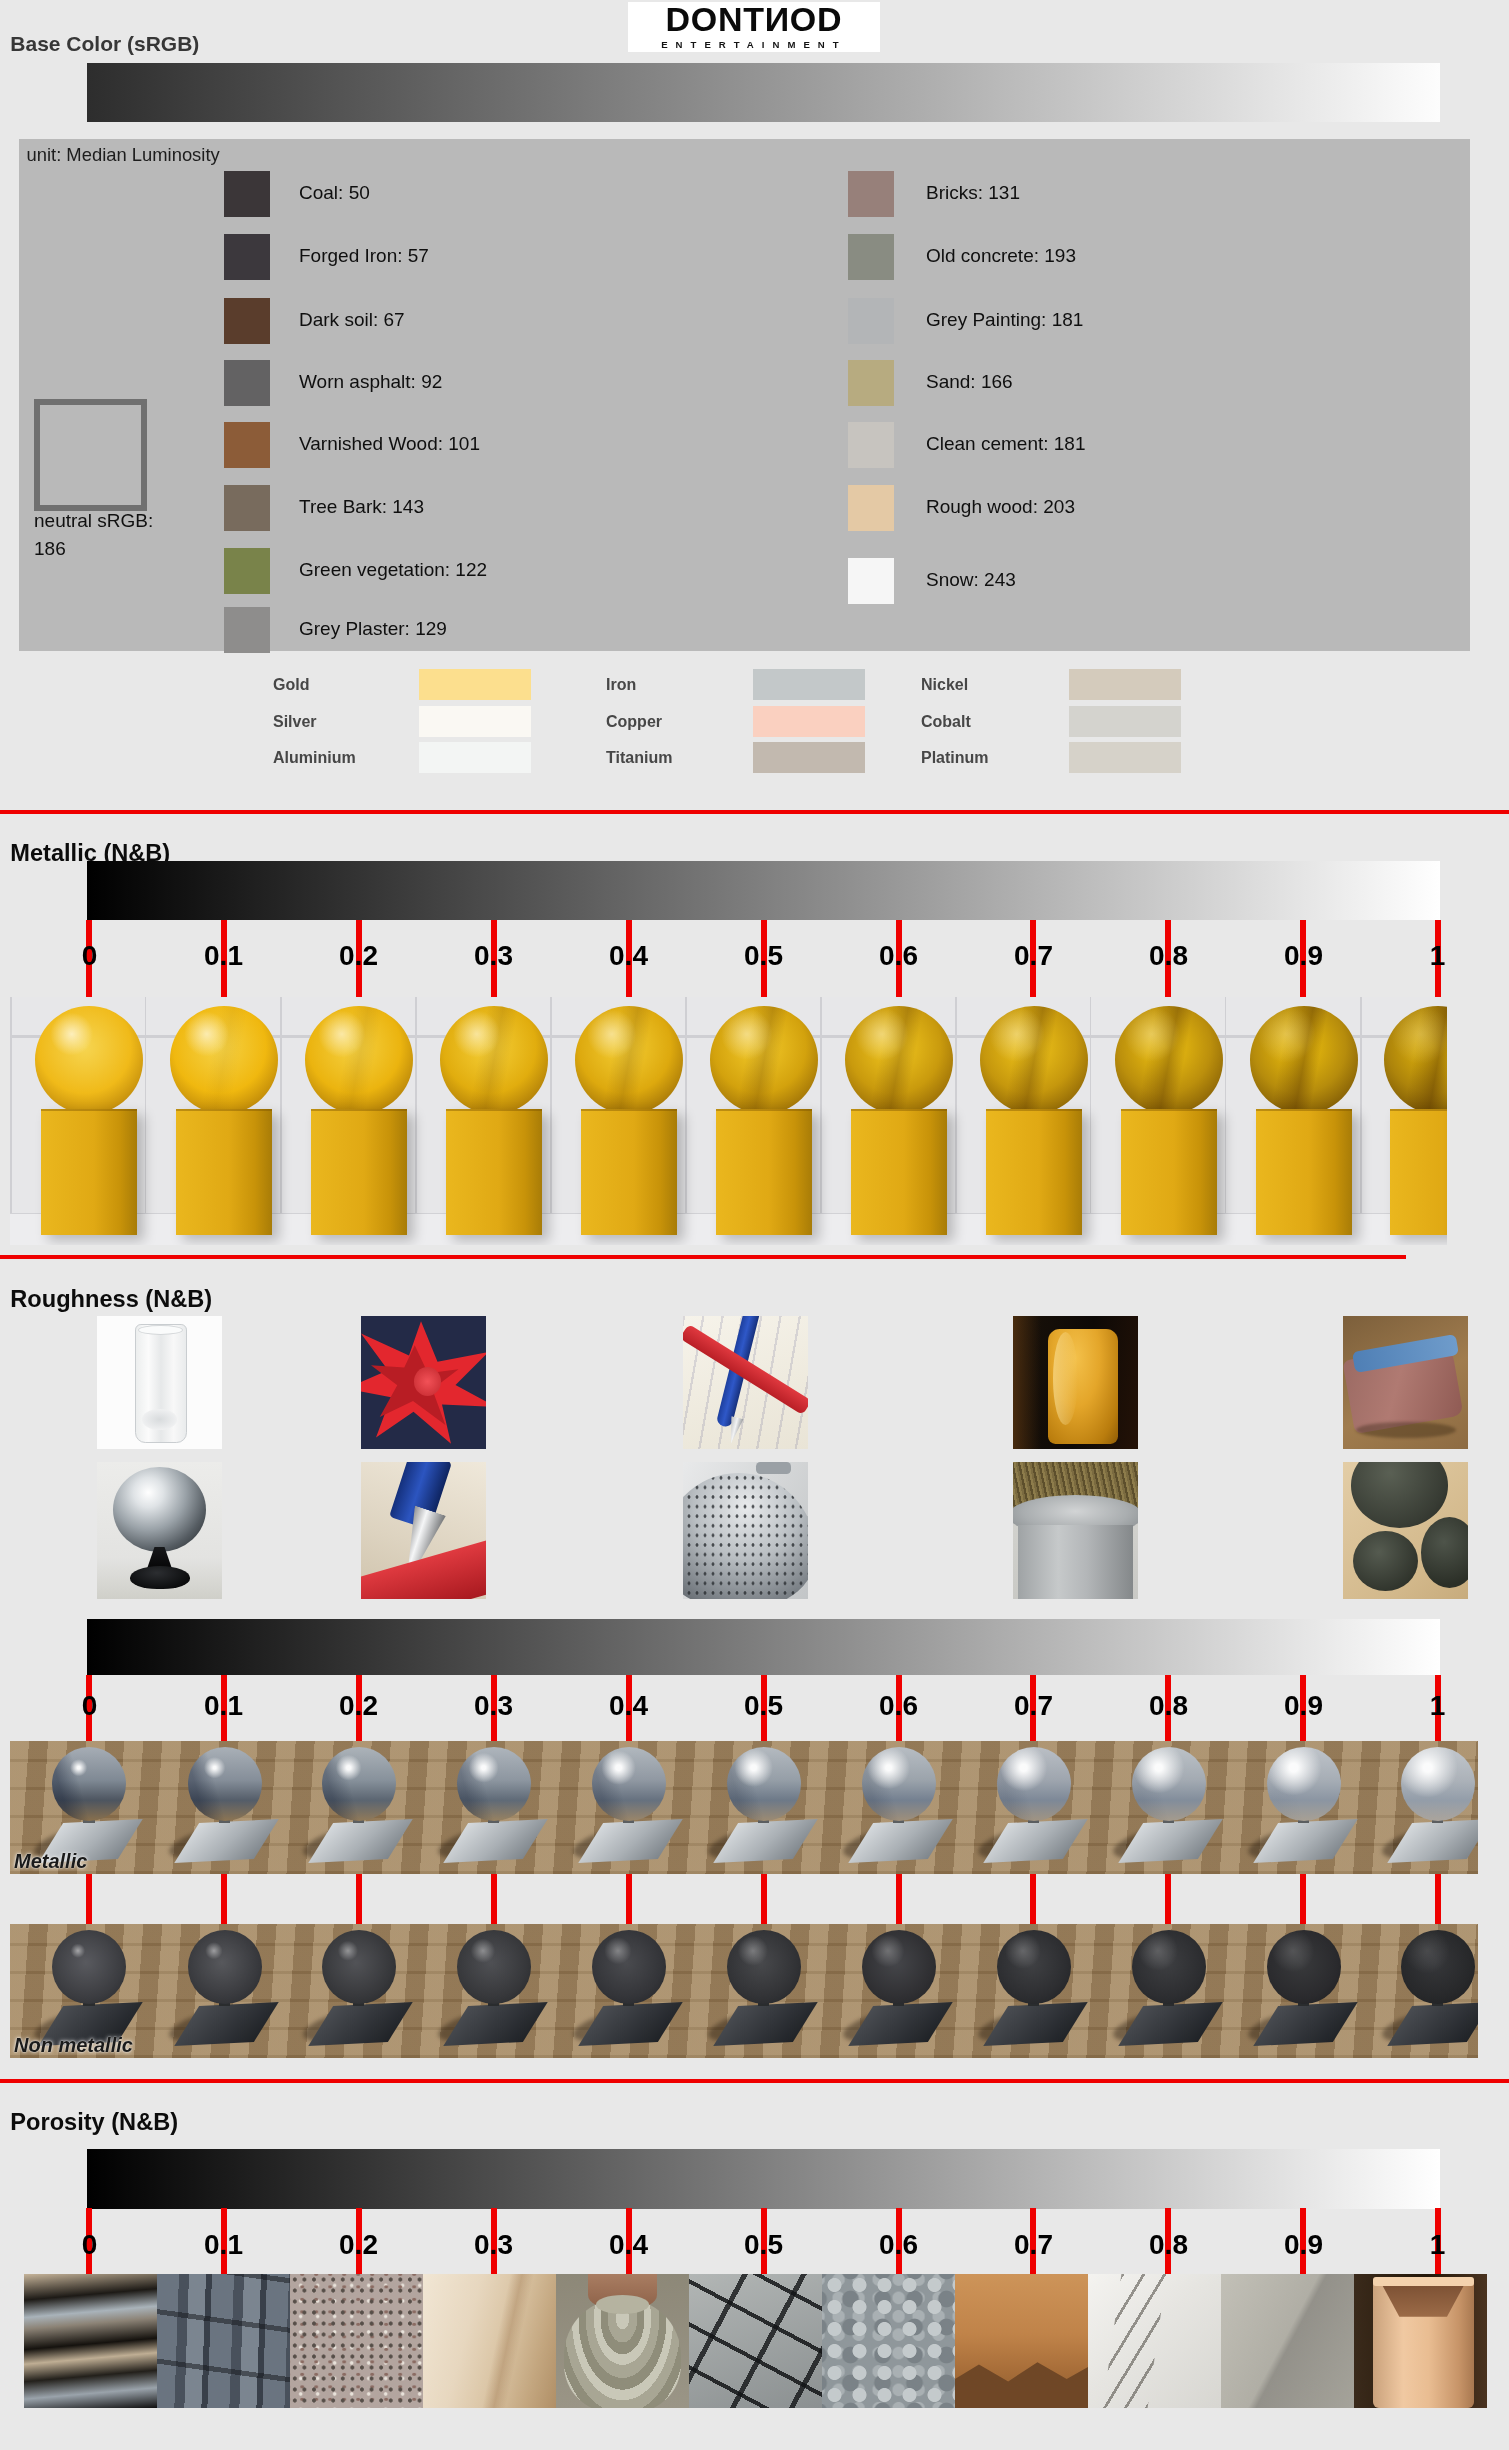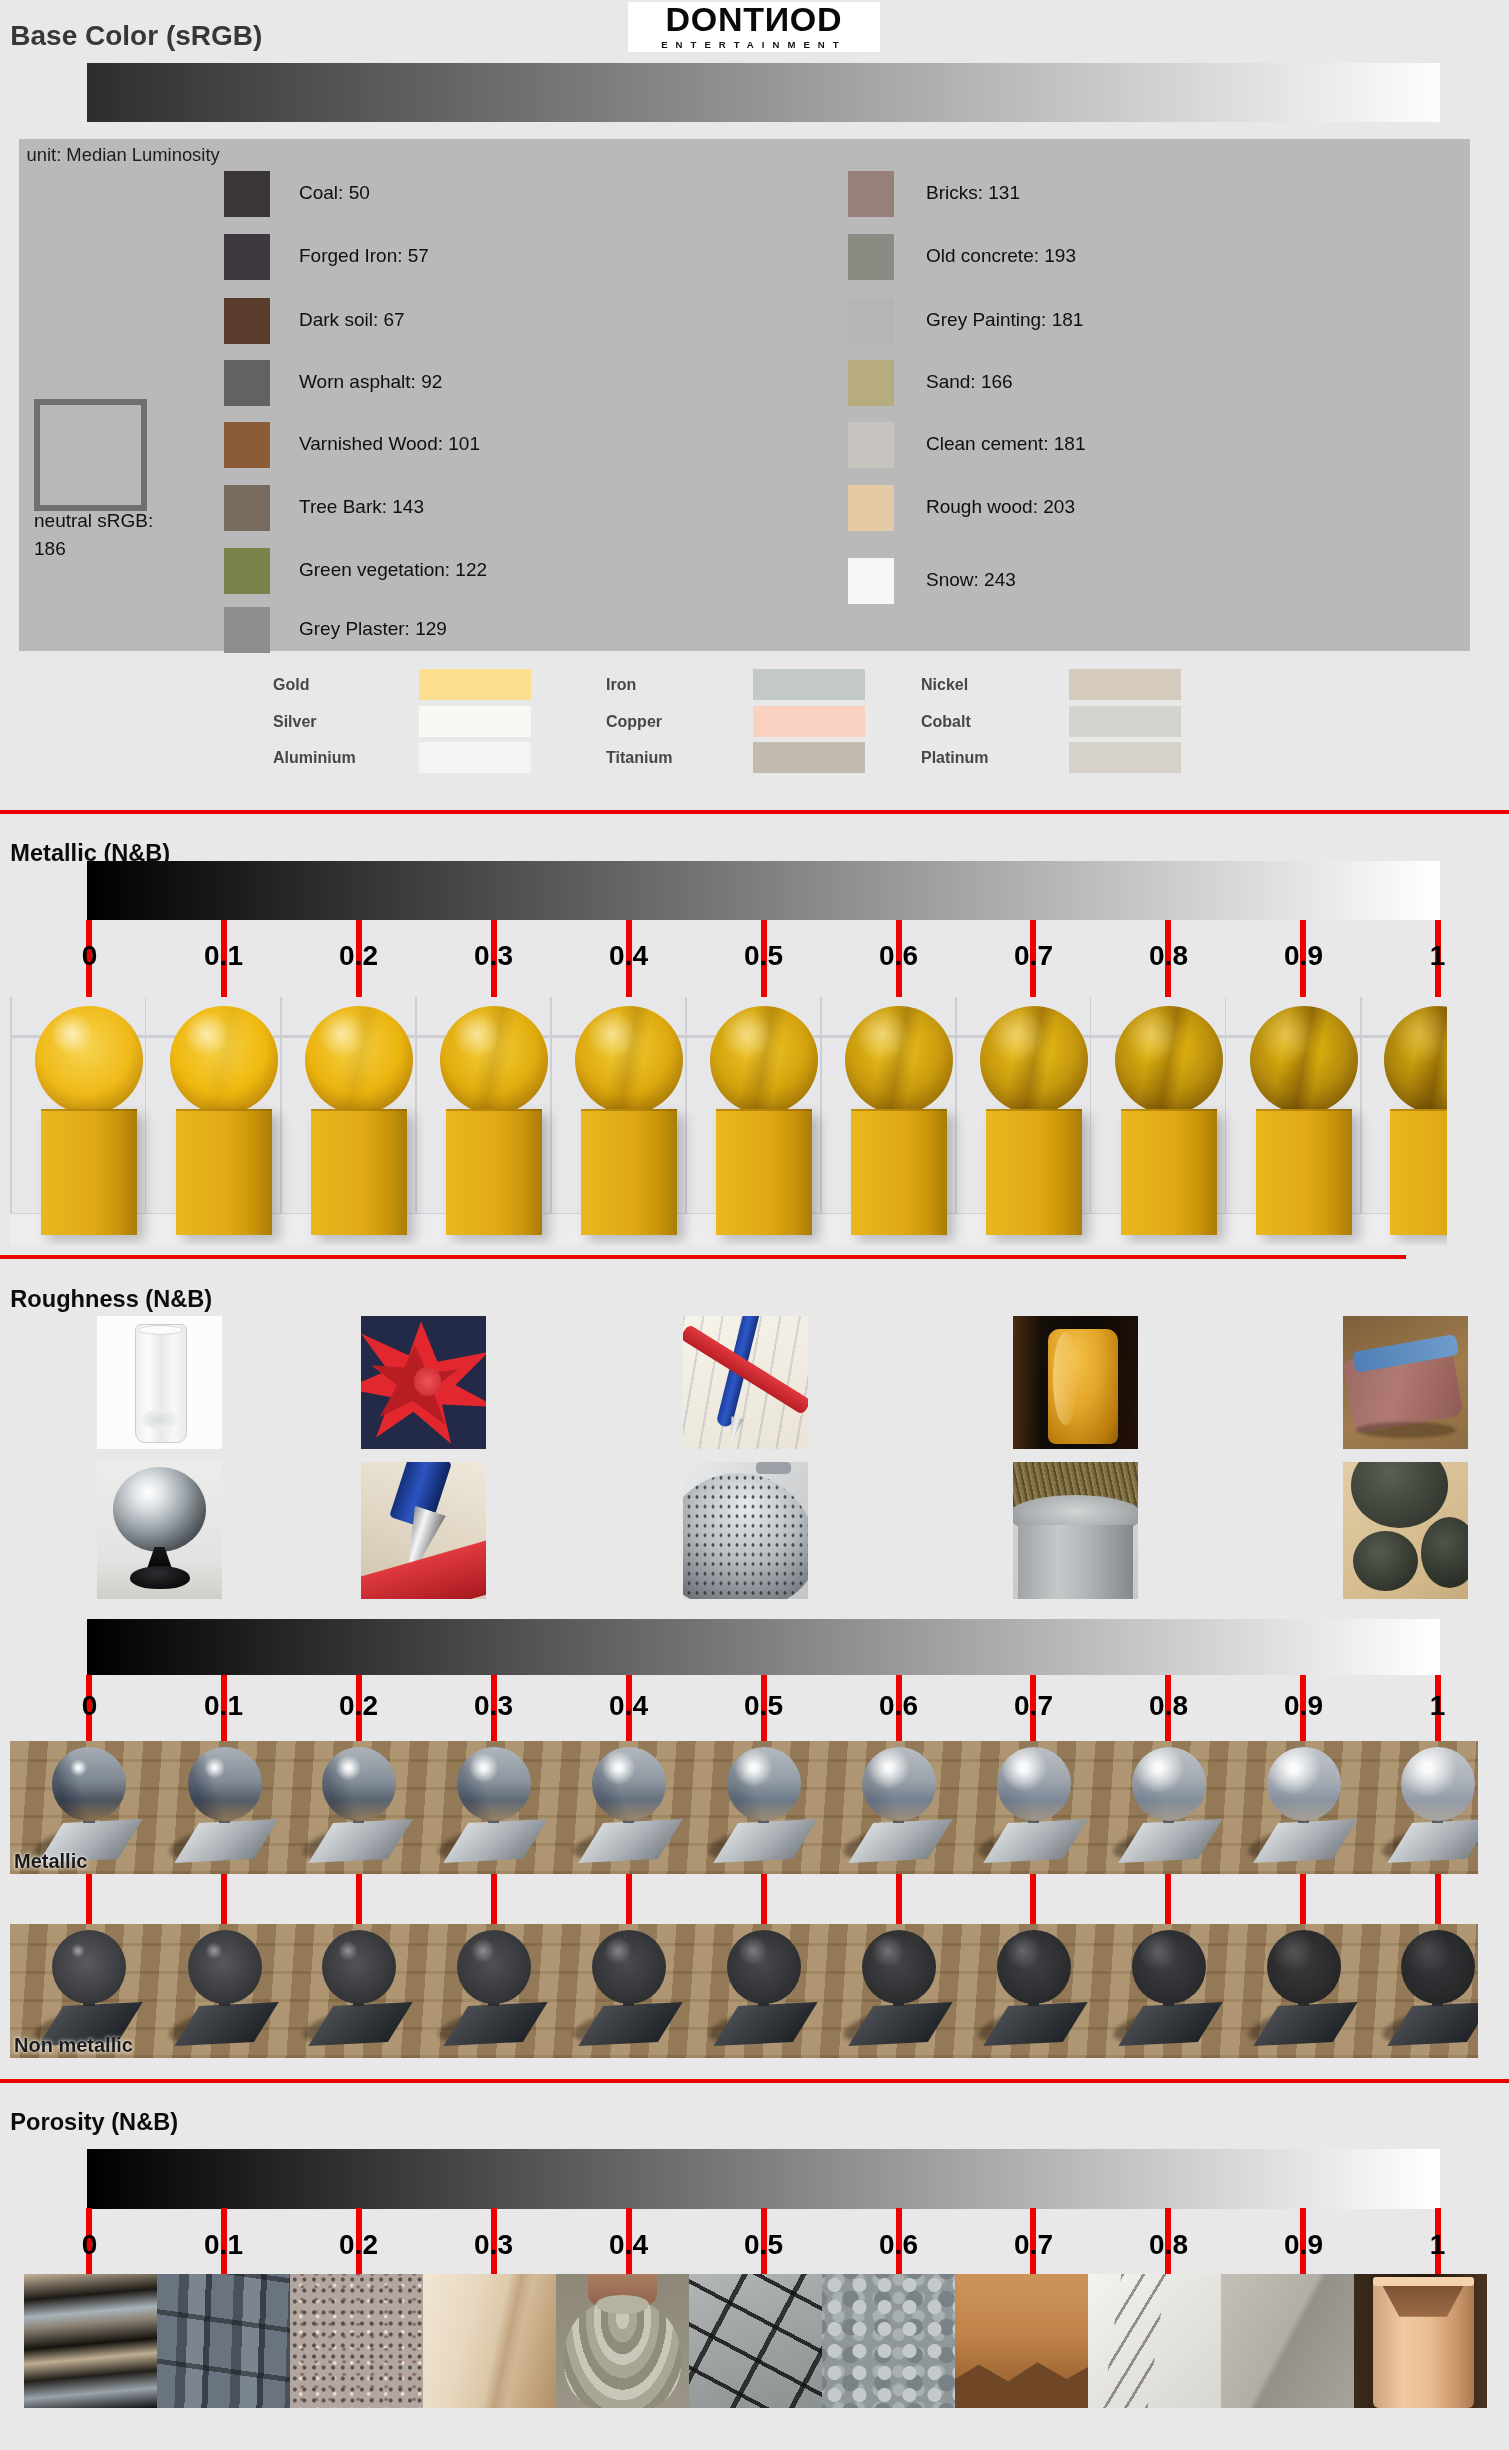--- a/index.html
+++ b/index.html
@@ -1,20 +1,20 @@
 <!DOCTYPE html>
 <html style="font-size:11.8px"><head>
 <meta charset="utf-8">
 <style>
   html,body{margin:0;padding:0;}
   body{width:1510px;height:2450px;position:relative;background:#e8e8e8;
        font-family:"Liberation Sans",sans-serif;overflow:hidden;}
   .abs{position:absolute;}
   
-  .page-title{position:absolute;left:10.3px;top:1px;font-size:28px;font-weight:bold;color:#373737;}
+  .page-title{position:absolute;left:10.3px;top:18px;font-size:21px;font-weight:bold;color:#373737;}
   .sec-h{position:absolute;left:10.3px;font-size:23.6px;font-weight:bold;color:#0c0c0c;}
   
   .logo{position:absolute;left:628px;top:1.5px;width:246px;background:#ffffff;text-align:center;padding:0.7px 2.9px 2.9px;}
   .logo-top{font-size:34px;font-weight:bold;letter-spacing:0.7px;color:#0a0a0a;line-height:1.05;}
   .logo-sub{font-size:9.6px;font-weight:bold;letter-spacing:8px;color:#141414;white-space:nowrap;margin-top:0.7px;}
   
   .grad{position:absolute;left:87px;width:1353px;background:linear-gradient(90deg,#000,#fff);}
   #grad1{top:63px;height:59px;background:linear-gradient(90deg,#2d2d2d,#fdfdfd);}
   #grad2{top:861px;height:59px;}
   #grad3{top:1619px;height:56px;}
@@ -59,21 +59,21 @@
   .r-unit{position:absolute;top:0;width:118px;height:100%;}
   .r-sh{position:absolute;left:2.9px;top:87px;width:90px;height:26.5px;border-radius:50%;
         background:rgba(35,24,12,0.42);transform:rotate(-14deg);filter:blur(2.2px);}
   .r-plate{position:absolute;left:22px;top:80px;width:77px;height:40px;
         background:linear-gradient(115deg,#d6dadd 0%,#aab0b5 55%,#7e858b 100%);transform:skewX(-34deg) rotate(-3deg);}
   .r-dark{background:linear-gradient(115deg,#4a4d52 0%,#303338 60%,#1f2226 100%);}
   .r-neck{position:absolute;left:53px;top:72px;width:11.8px;height:10.3px;background:#5b5e60;}
   .r-neckd{background:#2a2c2e;}
   .r-ball{position:absolute;left:22px;top:5.9px;width:74px;height:74px;border-radius:50%;}
   .strip-label{position:absolute;left:4.4px;bottom:1.5px;font-size:20px;font-weight:bold;color:#1a1a1a;z-index:6;
-        text-shadow:0 0 4.4px rgba(255,255,255,0.95),0 0 1.5px rgba(255,255,255,0.95);}
+        text-shadow:0 0 4.4px rgba(255,255,255,0.95),0 0 1.5px rgba(255,255,255,0.95);font-style:italic;}
   
   .photo-row{position:absolute;left:0;width:1510px;}
   #photo-row-1{top:1316px;height:133px;}
   #photo-row-2{top:1462px;height:137px;}
   .photo{position:absolute;top:0;overflow:hidden;}
   .photo>span,.tile>span{position:absolute;display:block;}
   .ph-glass{background:#fcfcfc;}
   .ph-glass .s1{left:30%;top:6%;width:40%;height:88%;border:1.5px solid #c9cdd0;border-radius:5.9px 5.9px 10.3px 10.3px;
     background:linear-gradient(90deg,#eceeee 0%,#fbfbfb 25%,#e6e8e9 50%,#f8f8f8 75%,#e9ebec 100%);}
   .ph-glass .s2{left:36%;top:70%;width:28%;height:16%;border-radius:50%;background:radial-gradient(ellipse at center,#d8dbdd 0%,#eff0f1 70%);}

